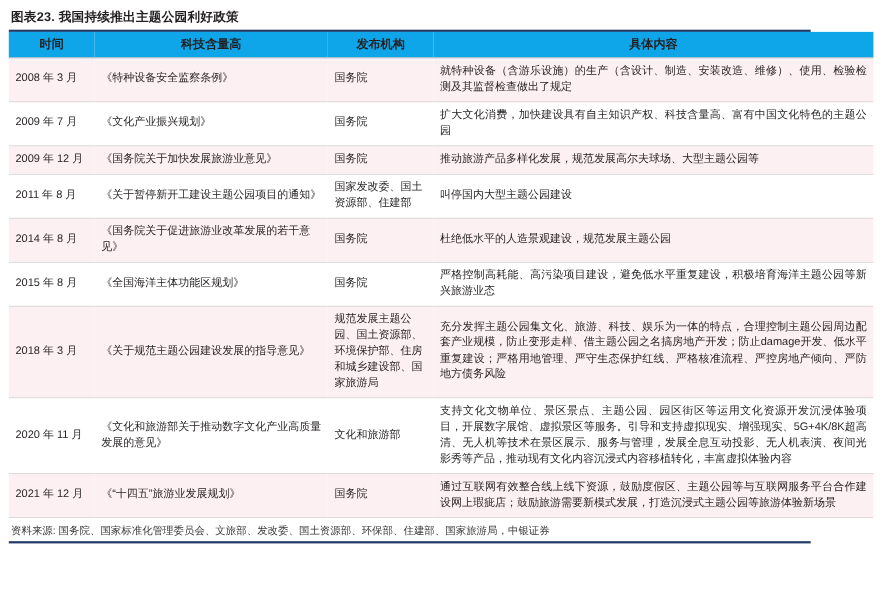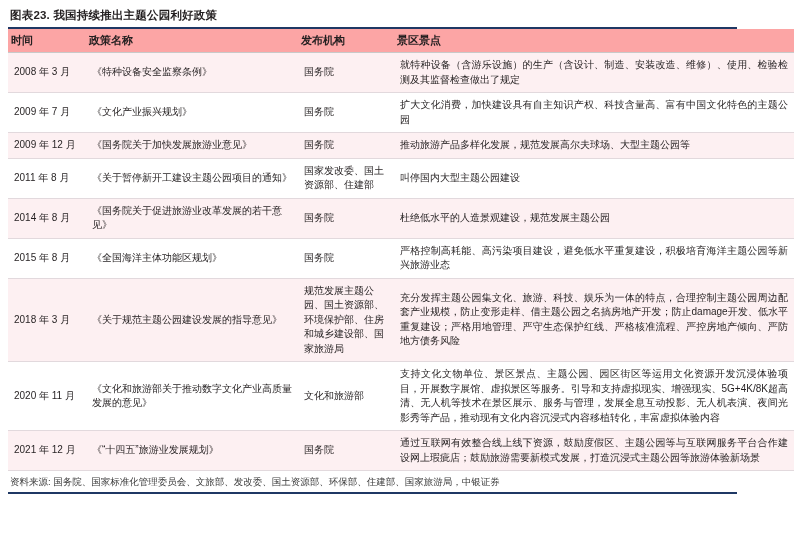--- a/index.html
+++ b/index.html
@@ -40,25 +40,25 @@
     font-size: 10px;
   }
   table.tbl col.c-time { width: 78px; }
   table.tbl col.c-name { width: 212px; }
   table.tbl col.c-org  { width: 96px; }
   table.tbl col.c-body { width: 400px; }
 
   table.tbl th {
     font-weight: bold;
     font-size: 11px;
-    text-align: left;
+    text-align: center;
     padding: 4px 3px;
     color: #231f20;
     border-bottom: 1px solid #c9c9c9;
-    background: #fca5a5;
+    background: #0ea5e9;
   }
   table.tbl td {
     padding: 5px 6px;
     vertical-align: middle;
     line-height: 1.45;
     color: #231f20;
     border-bottom: 1px solid #e2d9dd;
   }
   td.time {
     text-align: left;
@@ -101,23 +101,23 @@
   <table class="tbl">
     <colgroup>
       <col class="c-time">
         <col class="c-name">
         <col class="c-org">
         <col class="c-body">
     </colgroup>
     <thead>
       <tr>
         <th>时间</th>
-        <th>政策名称</th>
+        <th>科技含量高</th>
         <th>发布机构</th>
-        <th>景区景点</th>
+        <th>具体内容</th>
       </tr>
     </thead>
     <tbody>
       <tr class="alt">
         <td class="time">2008 年 3 月</td>
         <td class="name">《特种设备安全监察条例》</td>
         <td class="org">国务院</td>
         <td class="body">就特种设备（含游乐设施）的生产（含设计、制造、安装改造、维修）、使用、检验检测及其监督检查做出了规定</td>
       </tr>
       <tr class="plain">

